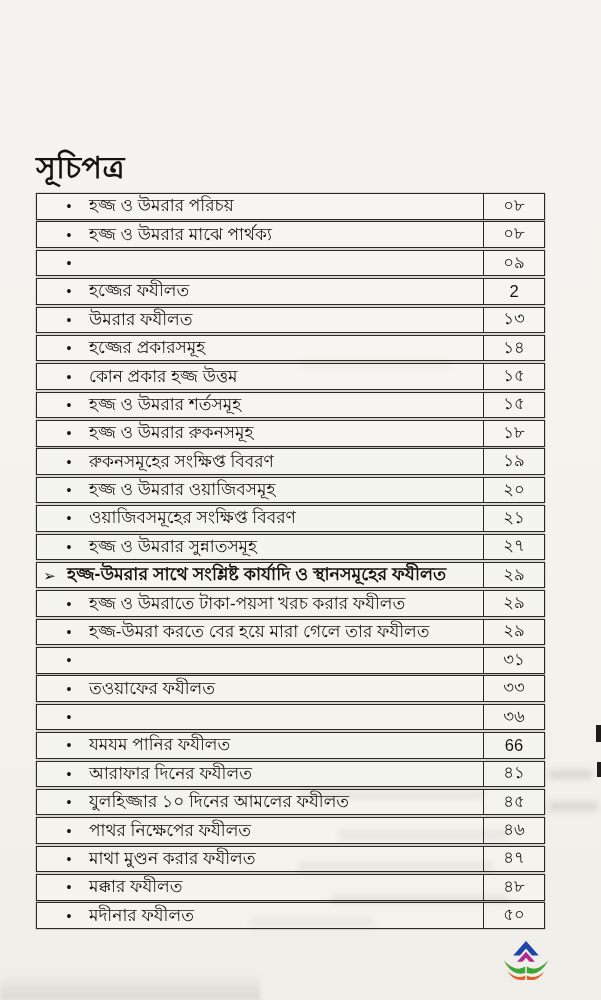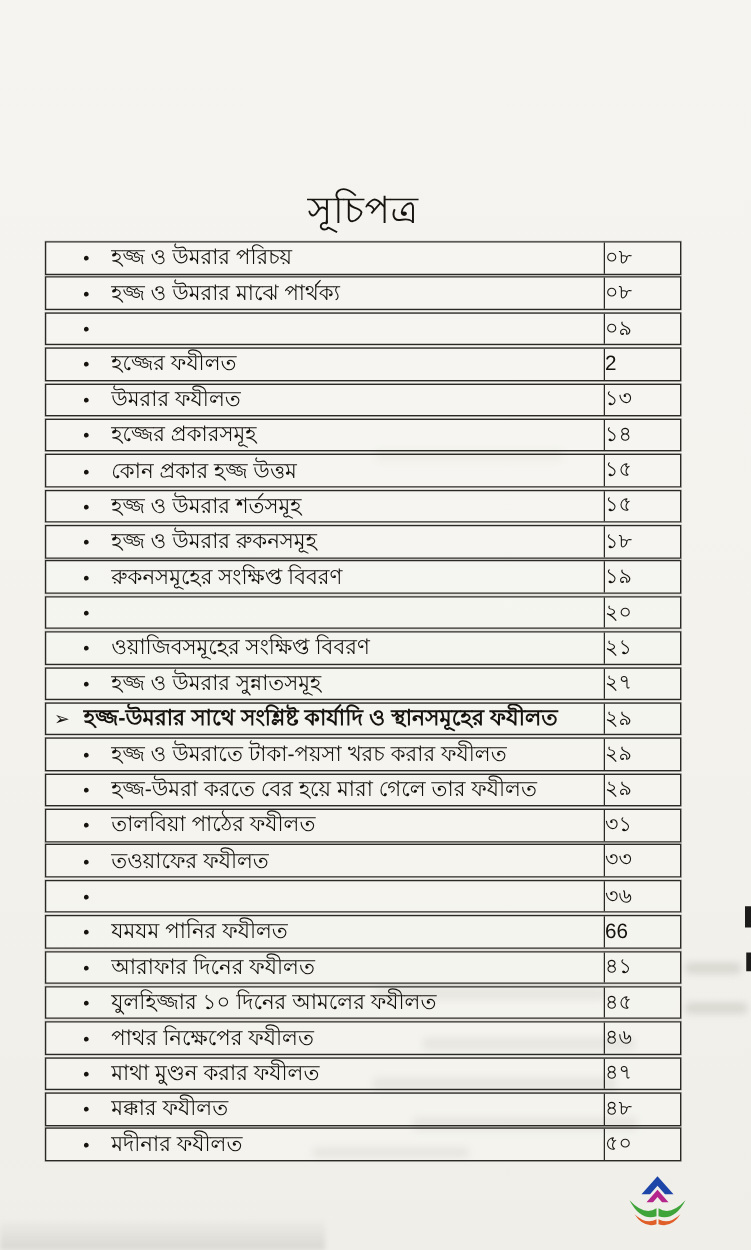--- a/index.html
+++ b/index.html
@@ -23,23 +23,23 @@
   }
   
   .edge-mark {
     position: absolute;
     background: #1d1c1a;
   }
   .title {
     position: absolute;
     left: 36px; top: 144px; width: 509px;
     margin: 0;
-    text-align: center;
+    text-align: left;
     font-size: 30px;
-    font-weight: normal;
+    font-weight: bold;
     color: #17140f;
     letter-spacing: 0.5px;
   }
   .toc {
     position: absolute;
     left: 36px; top: 193px;
     width: 509px; height: 736px;
     display: flex;
     flex-direction: column;
     justify-content: space-between;
@@ -81,21 +81,21 @@
   .row.section .marker {
     width: 17px;
     font-size: 15px;
   }
   .cell-page {
     flex: none;
     width: 60px;
     border-left: 1px solid #2b2925;
     display: flex;
     align-items: center;
-    justify-content: flex-start;
+    justify-content: center;
     font-size: 16.5px;
     color: #16130e;
   }
   .logo {
     position: absolute;
     left: 502px; top: 940px;
     width: 48px; height: 50px;
   }
   .corner-shade {
     position: absolute;
@@ -213,20 +213,21 @@
       <span class="marker">•</span>
       <span class="label-text">রুকনসমূহের সংক্ষিপ্ত বিবরণ</span>
     </div>
     <div class="cell-page">
       <span class="page-num">১৯</span>
     </div>
   </div>
       <div class="row">
     <div class="cell-label">
       <span class="marker">•</span>
+      <span class="label-text">হজ্জ ও উমরার ওয়াজিবসমূহ</span>
     </div>
     <div class="cell-page">
       <span class="page-num">২০</span>
     </div>
   </div>
       <div class="row">
     <div class="cell-label">
       <span class="marker">•</span>
       <span class="label-text">ওয়াজিবসমূহের সংক্ষিপ্ত বিবরণ</span>
     </div>
@@ -266,21 +267,20 @@
       <span class="marker">•</span>
       <span class="label-text">হজ্জ-উমরা করতে বের হয়ে মারা গেলে তার ফযীলত</span>
     </div>
     <div class="cell-page">
       <span class="page-num">২৯</span>
     </div>
   </div>
       <div class="row">
     <div class="cell-label">
       <span class="marker">•</span>
-      <span class="label-text">তালবিয়া পাঠের ফযীলত</span>
     </div>
     <div class="cell-page">
       <span class="page-num">৩১</span>
     </div>
   </div>
       <div class="row">
     <div class="cell-label">
       <span class="marker">•</span>
       <span class="label-text">তওয়াফের ফযীলত</span>
     </div>

